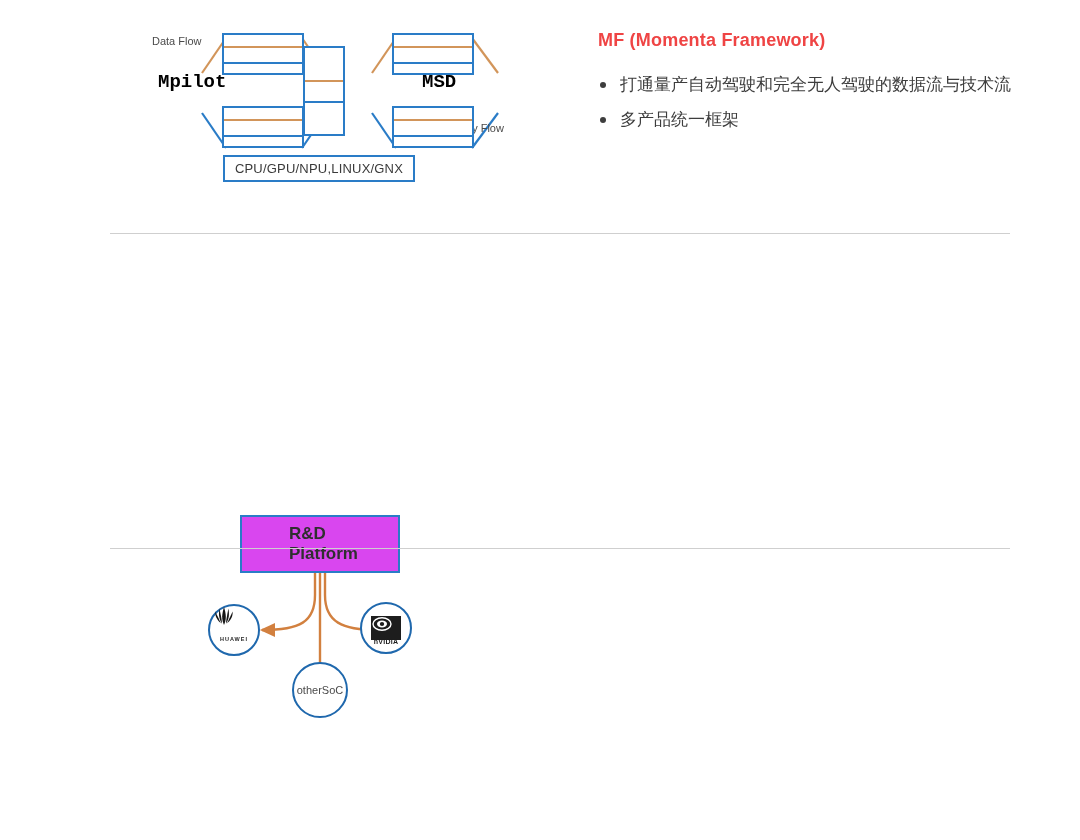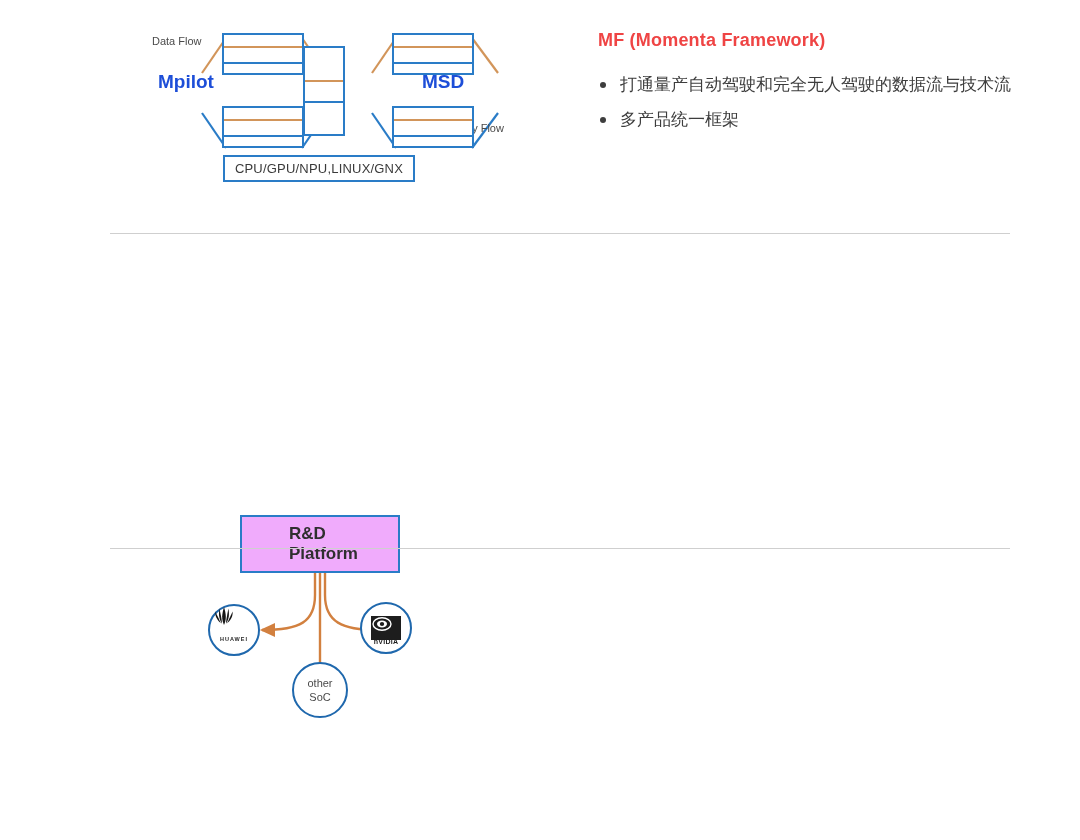--- a/index.html
+++ b/index.html
@@ -51,46 +51,46 @@
     width:6px;height:6px;border-radius:50%;
     background:#3d3d3d;
   }
 
   
   .diagram{position:absolute;}
 
   
   #d1{left:140px;top:18px;width:420px;height:195px;}
   .lbl{position:absolute;font-size:11px;color:#4a4a4a;white-space:nowrap;}
-  .lbl.big{font-size:19px;font-weight:bold;color:#1d4ed8;}
+  .lbl.big{font-size:19px;font-weight:bold;color:#000000;font-family:Liberation Mono, monospace;}
 
   .stack{
     position:absolute;
     border:2px solid #2a7cc7;
     background:#fff;
     box-sizing:border-box;
   }
   .stack .oline{position:absolute;left:0;right:0;height:2px;background:#d2955a;}
   .stack .bline{position:absolute;left:0;right:0;height:2px;background:#2a7cc7;}
 
   
   #d2{left:200px;top:275px;width:280px;height:235px;}
   .platbox{
     position:absolute;
     border:2px solid #2a7cc7;
-    background:#f0abfc;
+    background:#d946ef;
     box-sizing:border-box;
     display:flex;align-items:center;justify-content:center;
     font-weight:bold;color:#2f2f2f;padding-left:47px;
   }
   .circ{
     position:absolute;border-radius:50%;
     border:2px solid #1f68ad;
     background:#fff;box-sizing:border-box;
-    display:flex;flex-direction:column;
+    display:flex;
     align-items:center;justify-content:center;
     font-size:11px;color:#4a4a4a;line-height:14px;text-align:center;
   }
   .nv-logo{
     width:30px;height:24px;background:#1d1d1d;
     display:flex;align-items:center;justify-content:center;
     position:relative;
   }
   .nv-text{
     position:absolute;bottom:-9px;left:50%;transform:translateX(-50%);

